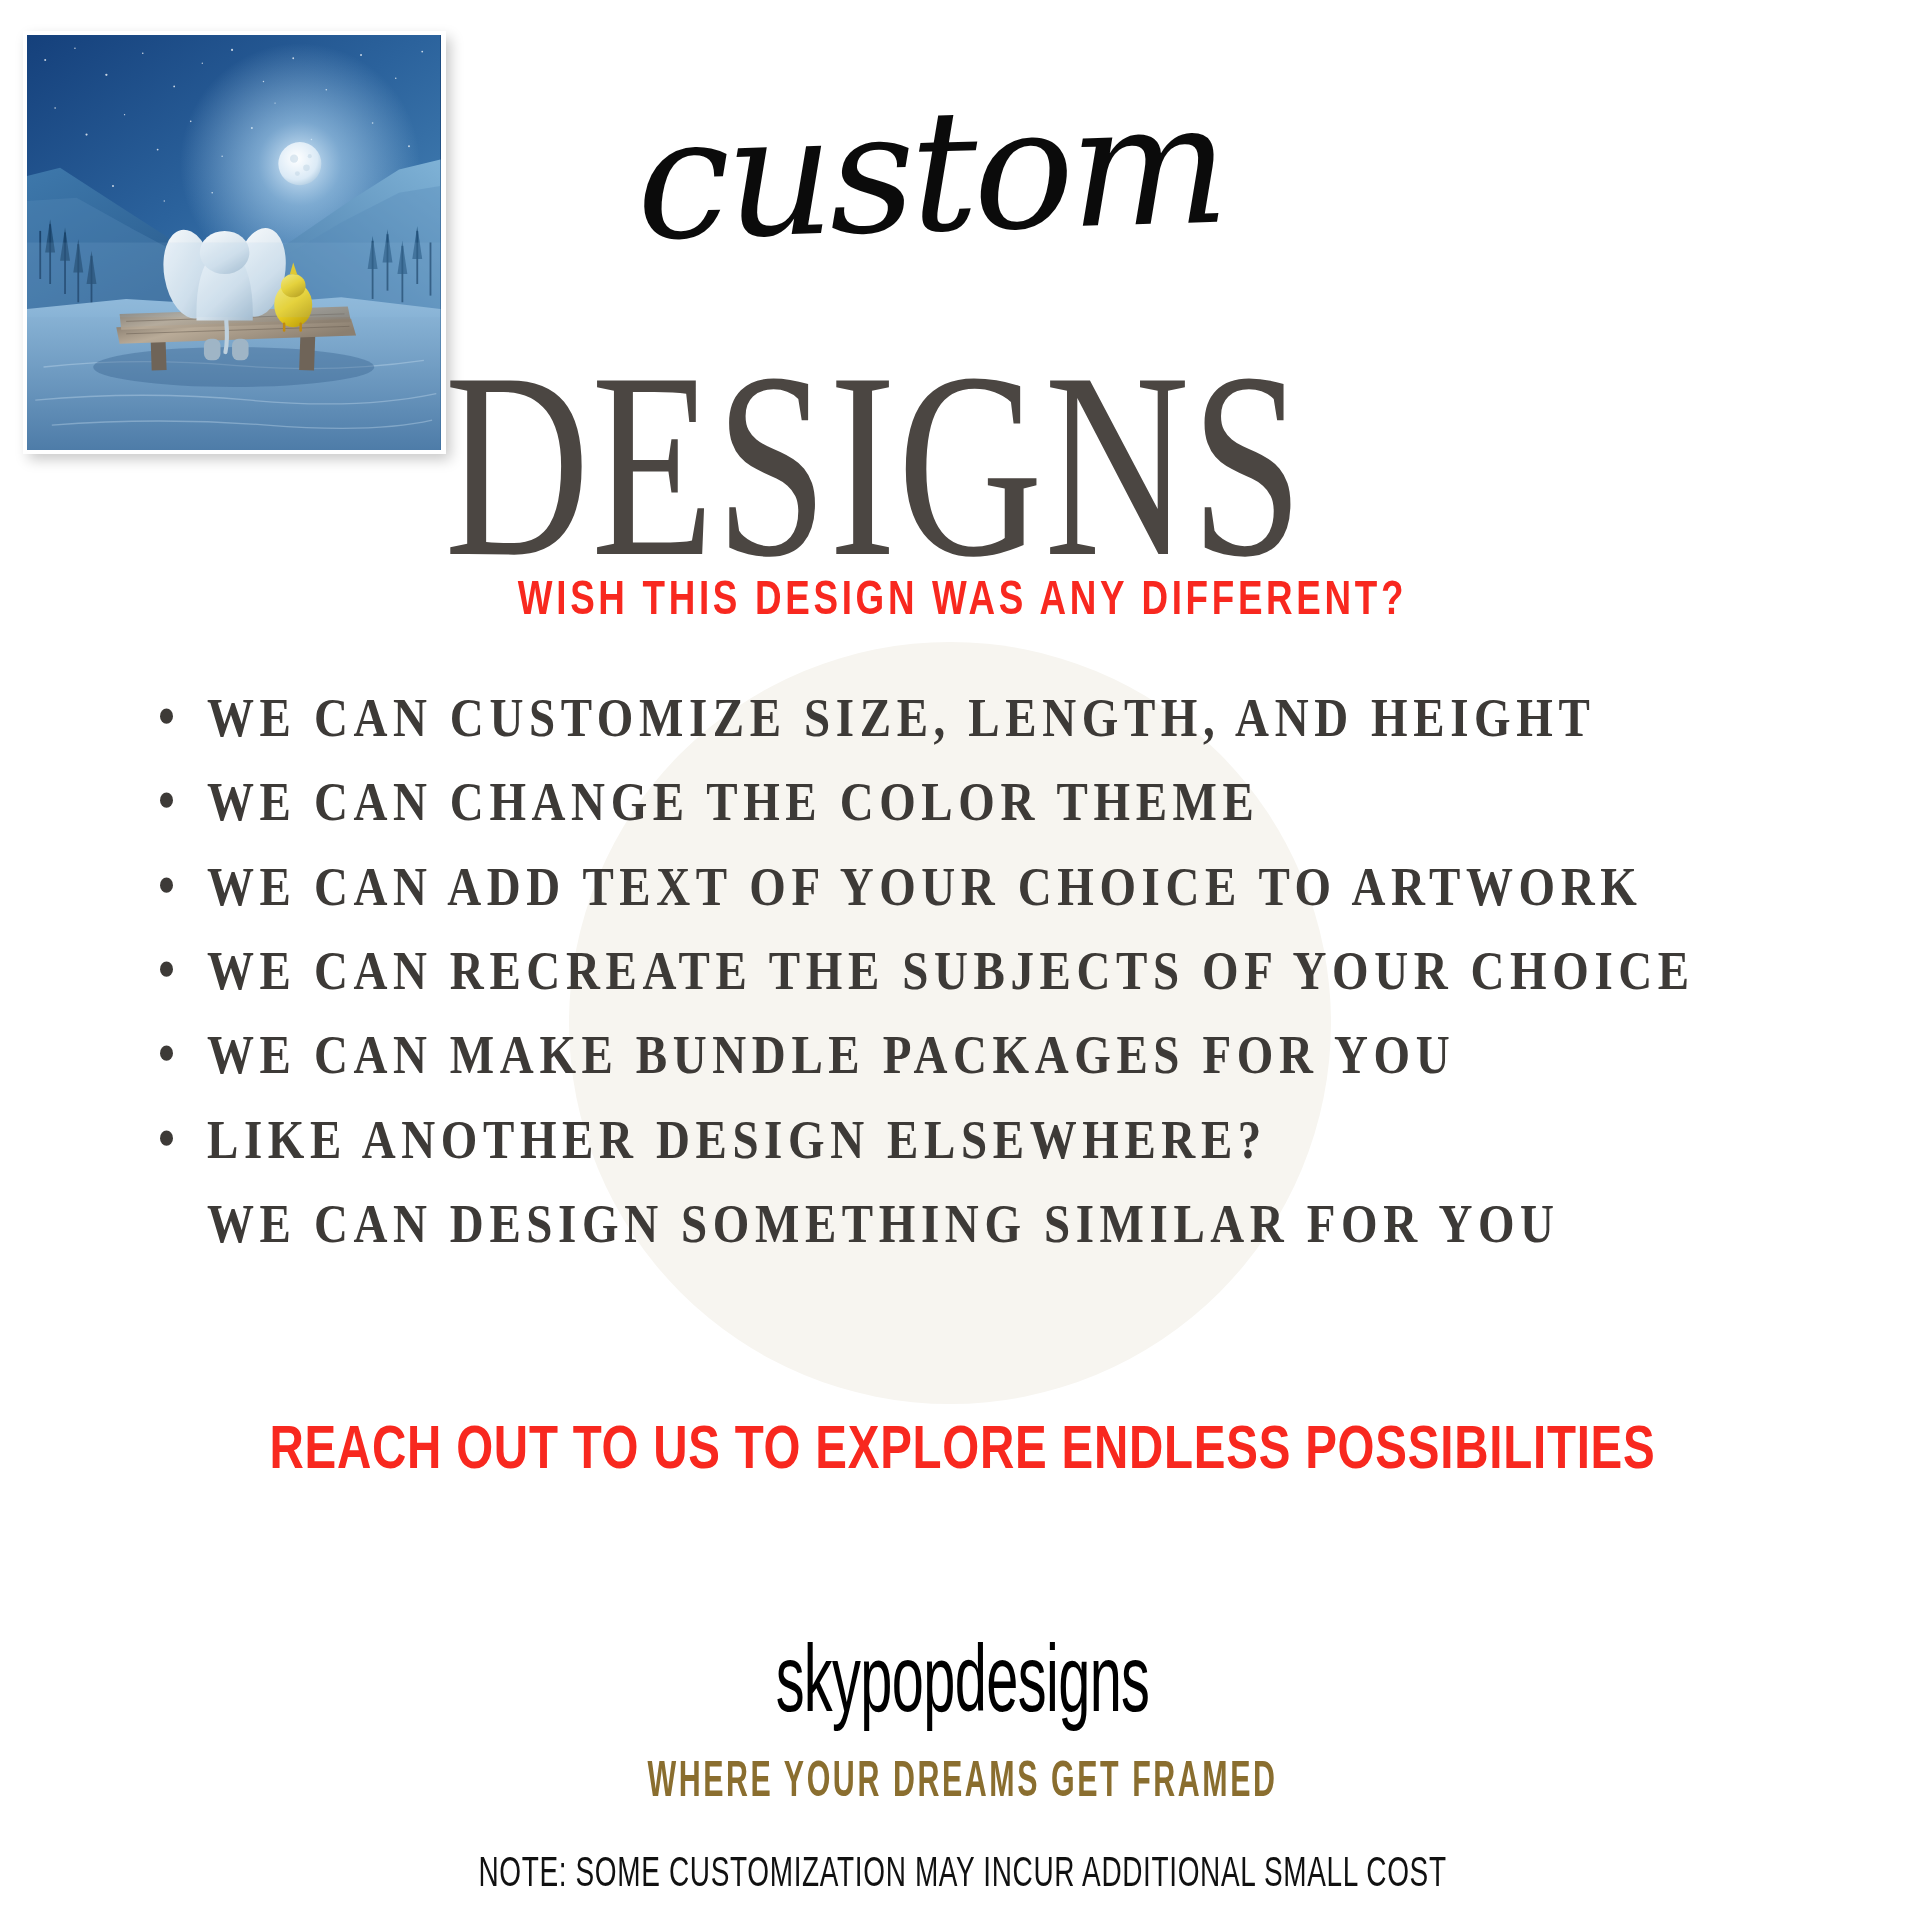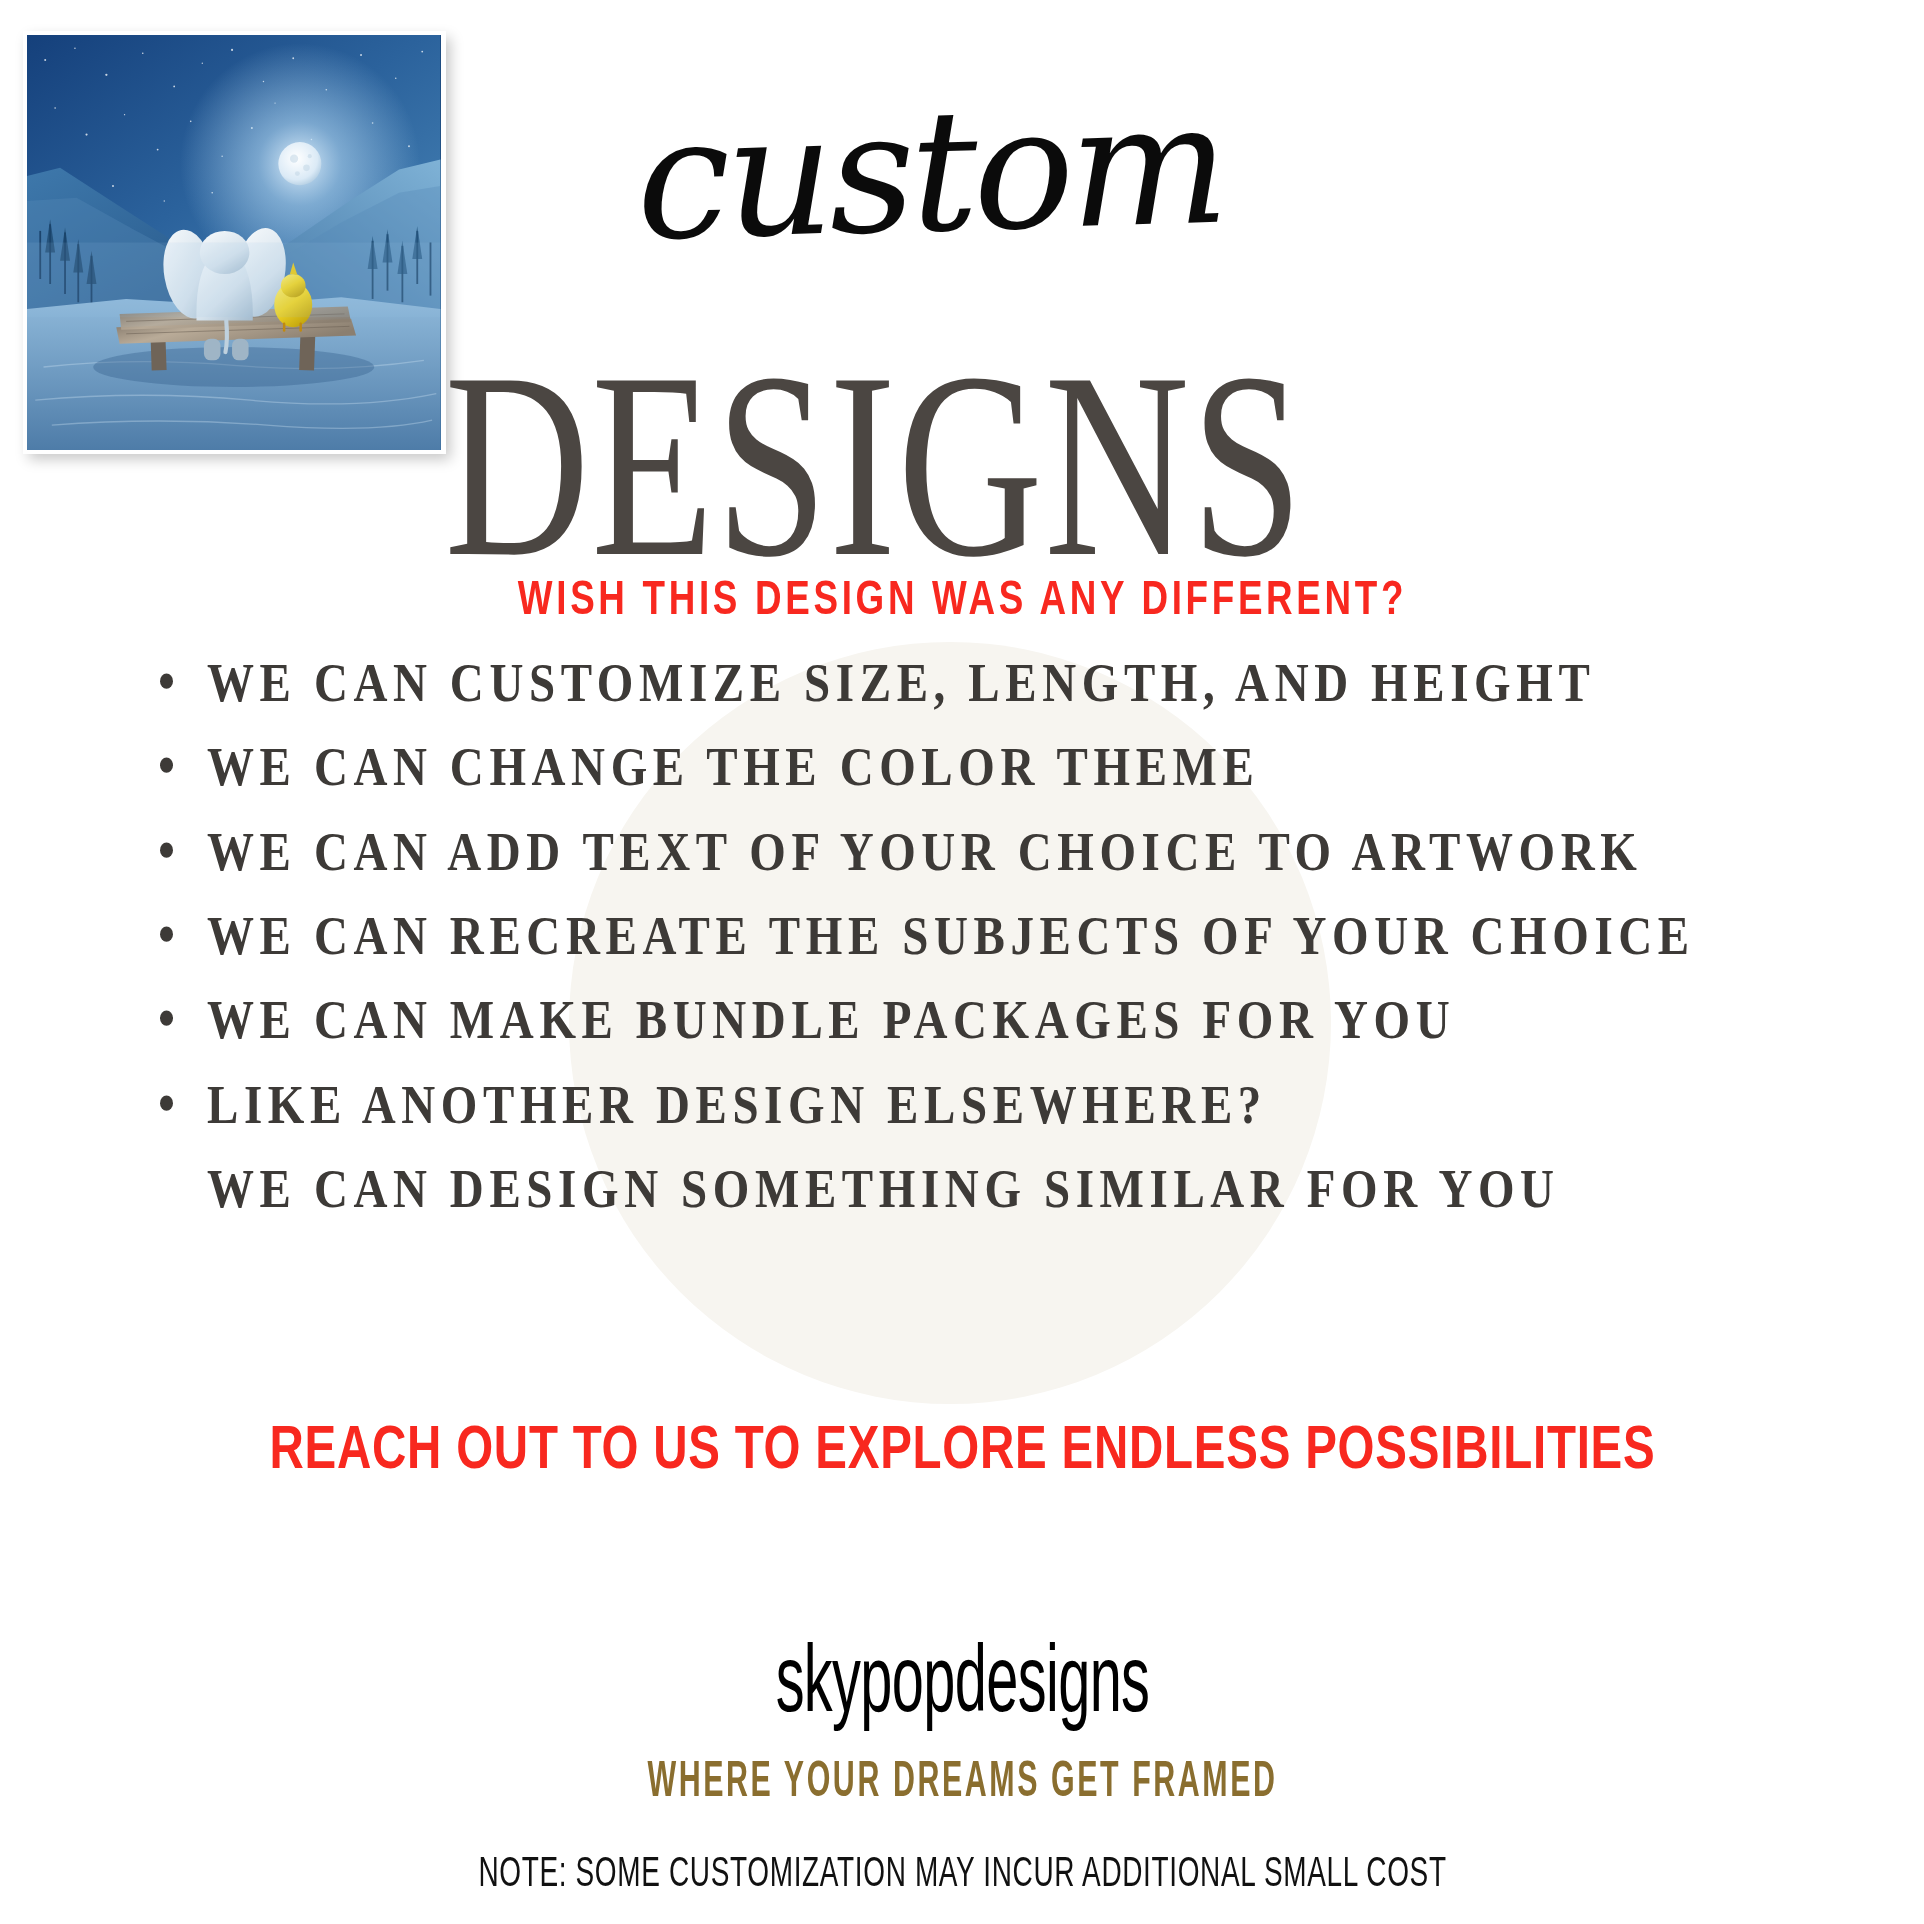--- a/index.html
+++ b/index.html
@@ -85,21 +85,21 @@
     font-weight:700;
     font-size:40px;
     letter-spacing:4px;
     transform:scale(0.92,1.18);
     transform-origin:center center;
   }
 
   
   #feature-list {
     position:absolute;
-    left:160px; top:659px;
+    left:160px; top:694px;
     width:1652px;
     z-index:4;
     list-style:none;
   }
   #feature-list li {
     display:flex;
     align-items:baseline;
     margin-bottom:35px;
     font-family:"Liberation Serif", "DejaVu Serif", serif;
     font-weight:700;

